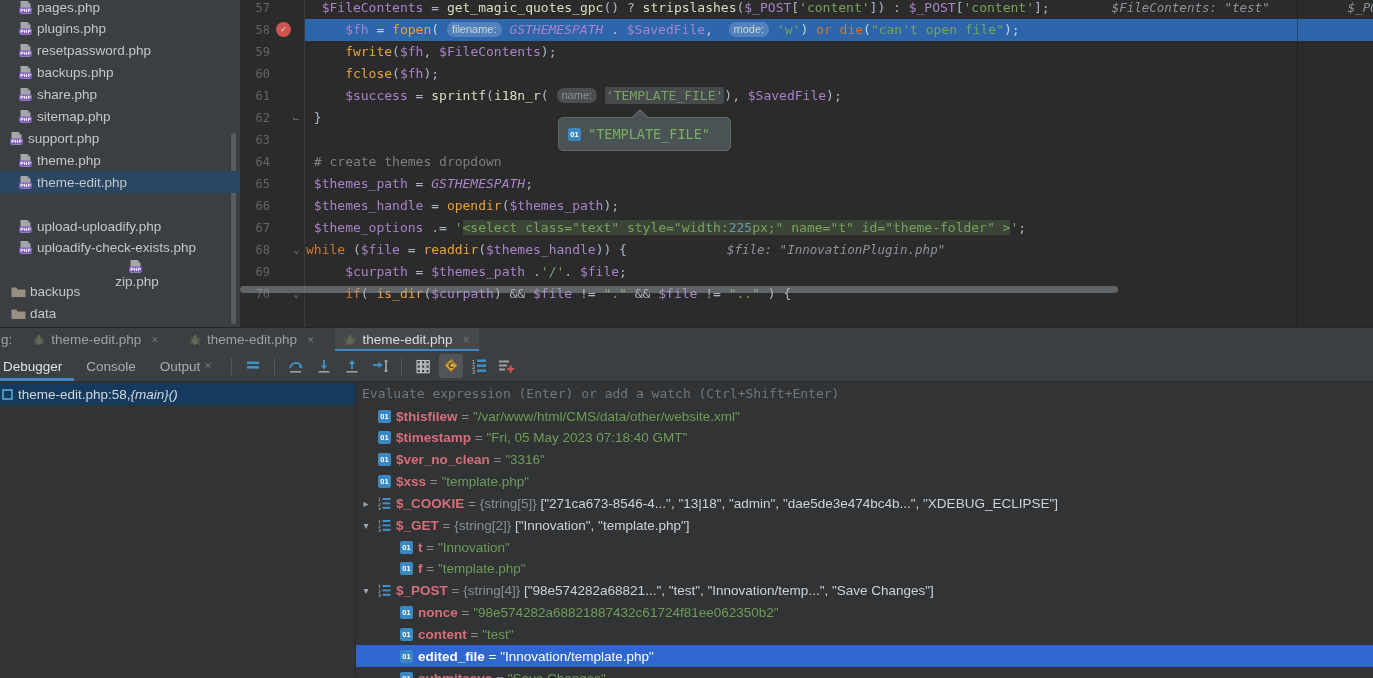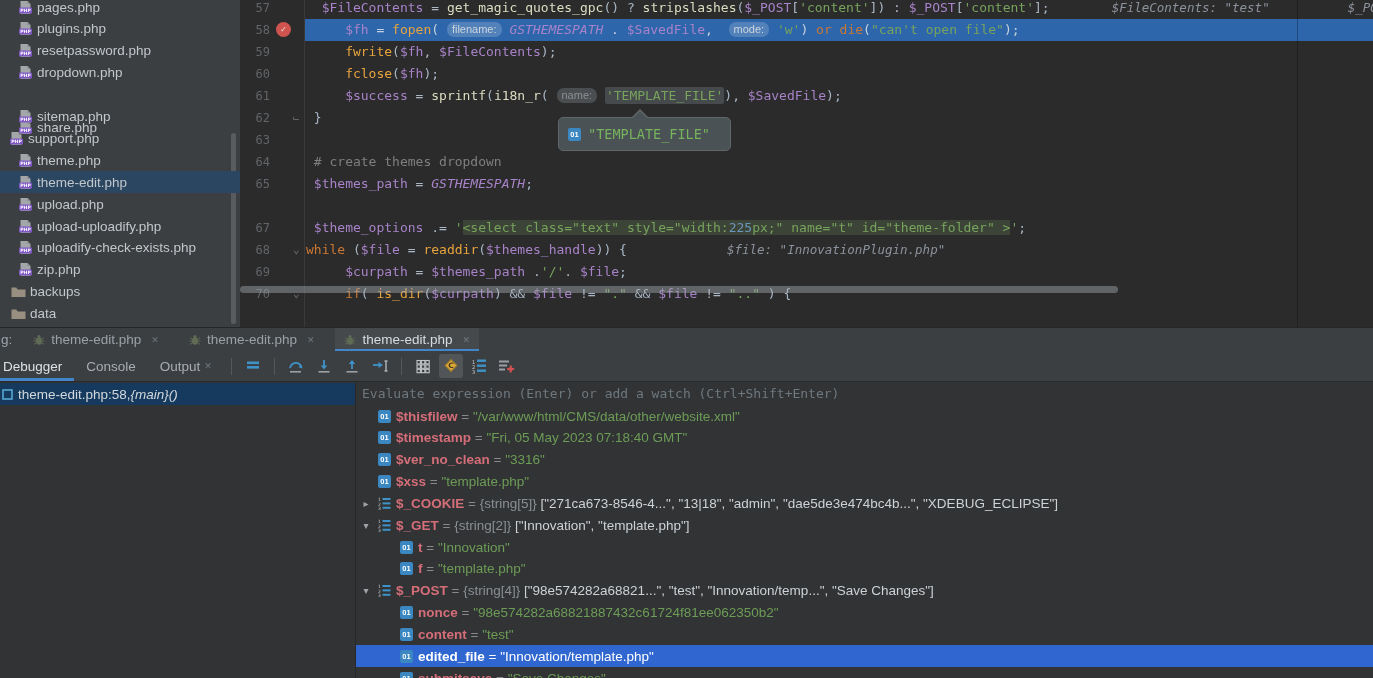--- a/index.html
+++ b/index.html
@@ -123,23 +123,23 @@
       </div>
       <div class="tree-row file" style="top: 61.7px;">
         <span class="ticon">
           <svg width="15" height="15" viewBox="0 0 15 15">
             <path d="M2.5 1h7l3 3v10h-10z" fill="#a3a7aa"></path>
             <path d="M9.5 1l3 3h-3z" fill="#85898c"></path>
             <rect x="1" y="7.4" width="13" height="6" rx="1" fill="#7e57c2"></rect>
             <text x="7.5" y="12.2" text-anchor="middle" font-size="4.6" font-weight="bold" fill="#fff" font-family="DejaVu Sans,sans-serif">PHP</text>
           </svg>
         </span>
-        <span>dropdown.php</span>
-      </div>
-      <div class="tree-row file" style="top: 83.6px; margin-top: 33px;">
+        <span>backups.php</span>
+      </div>
+      <div class="tree-row file" style="top: 83.6px;">
         <span class="ticon">
           <svg width="15" height="15" viewBox="0 0 15 15">
             <path d="M2.5 1h7l3 3v10h-10z" fill="#a3a7aa"></path>
             <path d="M9.5 1l3 3h-3z" fill="#85898c"></path>
             <rect x="1" y="7.4" width="13" height="6" rx="1" fill="#7e57c2"></rect>
             <text x="7.5" y="12.2" text-anchor="middle" font-size="4.6" font-weight="bold" fill="#fff" font-family="DejaVu Sans,sans-serif">PHP</text>
           </svg>
         </span>
         <span>share.php</span>
       </div>
@@ -180,31 +180,20 @@
         <span class="ticon">
           <svg width="15" height="15" viewBox="0 0 15 15">
             <path d="M2.5 1h7l3 3v10h-10z" fill="#a3a7aa"></path>
             <path d="M9.5 1l3 3h-3z" fill="#85898c"></path>
             <rect x="1" y="7.4" width="13" height="6" rx="1" fill="#7e57c2"></rect>
             <text x="7.5" y="12.2" text-anchor="middle" font-size="4.6" font-weight="bold" fill="#fff" font-family="DejaVu Sans,sans-serif">PHP</text>
           </svg>
         </span>
         <span>theme-edit.php</span>
       </div>
-      <div class="tree-row file" style="top: 193.1px;">
-        <span class="ticon">
-          <svg width="15" height="15" viewBox="0 0 15 15">
-            <path d="M2.5 1h7l3 3v10h-10z" fill="#a3a7aa"></path>
-            <path d="M9.5 1l3 3h-3z" fill="#85898c"></path>
-            <rect x="1" y="7.4" width="13" height="6" rx="1" fill="#7e57c2"></rect>
-            <text x="7.5" y="12.2" text-anchor="middle" font-size="4.6" font-weight="bold" fill="#fff" font-family="DejaVu Sans,sans-serif">PHP</text>
-          </svg>
-        </span>
-        <span>upload.php</span>
-      </div>
       <div class="tree-row file" style="top: 215px;">
         <span class="ticon">
           <svg width="15" height="15" viewBox="0 0 15 15">
             <path d="M2.5 1h7l3 3v10h-10z" fill="#a3a7aa"></path>
             <path d="M9.5 1l3 3h-3z" fill="#85898c"></path>
             <rect x="1" y="7.4" width="13" height="6" rx="1" fill="#7e57c2"></rect>
             <text x="7.5" y="12.2" text-anchor="middle" font-size="4.6" font-weight="bold" fill="#fff" font-family="DejaVu Sans,sans-serif">PHP</text>
           </svg>
         </span>
         <span>upload-uploadify.php</span>
@@ -213,21 +202,21 @@
         <span class="ticon">
           <svg width="15" height="15" viewBox="0 0 15 15">
             <path d="M2.5 1h7l3 3v10h-10z" fill="#a3a7aa"></path>
             <path d="M9.5 1l3 3h-3z" fill="#85898c"></path>
             <rect x="1" y="7.4" width="13" height="6" rx="1" fill="#7e57c2"></rect>
             <text x="7.5" y="12.2" text-anchor="middle" font-size="4.6" font-weight="bold" fill="#fff" font-family="DejaVu Sans,sans-serif">PHP</text>
           </svg>
         </span>
         <span>uploadify-check-exists.php</span>
       </div>
-      <div class="tree-row file" style="top: 258.8px;">
+      <div class="tree-row file" style="top: 258.8px; flex-direction: column;">
         <span class="ticon">
           <svg width="15" height="15" viewBox="0 0 15 15">
             <path d="M2.5 1h7l3 3v10h-10z" fill="#a3a7aa"></path>
             <path d="M9.5 1l3 3h-3z" fill="#85898c"></path>
             <rect x="1" y="7.4" width="13" height="6" rx="1" fill="#7e57c2"></rect>
             <text x="7.5" y="12.2" text-anchor="middle" font-size="4.6" font-weight="bold" fill="#fff" font-family="DejaVu Sans,sans-serif">PHP</text>
           </svg>
         </span>
         <span>zip.php</span>
       </div>
@@ -261,20 +250,21 @@
     </div>
   <div class="code-line" style="top: -3px;"><span class="lnum">57</span><span class="seg-p">  </span><span class="seg-v">$FileContents</span><span class="seg-p"> = </span><span class="seg-fb">get_magic_quotes_gpc</span><span class="seg-p">() ? </span><span class="seg-fb">stripslashes</span><span class="seg-p">(</span><span class="seg-v">$_POST</span><span class="seg-p">[</span><span class="seg-s">'content'</span><span class="seg-p">]) : </span><span class="seg-v">$_POST</span><span class="seg-p">[</span><span class="seg-s">'content'</span><span class="seg-p">];</span><span class="seg-dbg" style="margin-left: 62px;">$FileContents: "test"</span><span class="seg-dbg" style="margin-left: 78px;">$_POS</span></div>
       <div class="code-line exec" style="top: 19px;"><span class="lnum">58</span><span class="bp">✓</span><span class="seg-p">     </span><span class="seg-v">$fh</span><span class="seg-p"> = </span><span class="seg-f">fopen</span><span class="seg-p">( </span><span class="seg-badge">filename:</span><span class="seg-p"> </span><span class="seg-i">GSTHEMESPATH</span><span class="seg-p"> . </span><span class="seg-v">$SavedFile</span><span class="seg-p">,  </span><span class="seg-badge">mode:</span><span class="seg-p"> </span><span class="seg-s">'w'</span><span class="seg-p">) </span><span class="seg-k">or</span><span class="seg-p"> </span><span class="seg-k">die</span><span class="seg-p">(</span><span class="seg-s">"can't open file"</span><span class="seg-p">);</span></div>
       <div class="code-line" style="top: 41px;"><span class="lnum">59</span><span class="seg-p">     </span><span class="seg-f">fwrite</span><span class="seg-p">(</span><span class="seg-v">$fh</span><span class="seg-p">, </span><span class="seg-v">$FileContents</span><span class="seg-p">);</span></div>
       <div class="code-line" style="top: 63px;"><span class="lnum">60</span><span class="seg-p">     </span><span class="seg-f">fclose</span><span class="seg-p">(</span><span class="seg-v">$fh</span><span class="seg-p">);</span></div>
       <div class="code-line" style="top: 85px;"><span class="lnum">61</span><span class="seg-p">     </span><span class="seg-v">$success</span><span class="seg-p"> = </span><span class="seg-fb">sprintf</span><span class="seg-p">(</span><span class="seg-fb">i18n_r</span><span class="seg-p">( </span><span class="seg-badge">name:</span><span class="seg-p"> </span><span class="seg-hl">'TEMPLATE_FILE'</span><span class="seg-p">), </span><span class="seg-v">$SavedFile</span><span class="seg-p">);</span></div>
       <div class="code-line" style="top: 107px;"><span class="lnum">62</span><span class="fold" style="transform: scaleY(-1);">⌐</span><span class="seg-p"> }</span></div>
       <div class="code-line" style="top: 129px;"><span class="lnum">63</span></div>
       <div class="code-line" style="top: 151px;"><span class="lnum">64</span><span class="seg-p"> </span><span class="seg-c"># create themes dropdown</span></div>
       <div class="code-line" style="top: 173px;"><span class="lnum">65</span><span class="seg-p"> </span><span class="seg-v">$themes_path</span><span class="seg-p"> = </span><span class="seg-i">GSTHEMESPATH</span><span class="seg-p">;</span></div>
+      <div class="code-line" style="top: 195px;"><span class="lnum">66</span><span class="seg-p"> </span><span class="seg-v">$themes_handle</span><span class="seg-p"> = </span><span class="seg-f">opendir</span><span class="seg-p">(</span><span class="seg-v">$themes_path</span><span class="seg-p">);</span></div>
       <div class="code-line" style="top: 217px;"><span class="lnum">67</span><span class="seg-p"> </span><span class="seg-v">$theme_options</span><span class="seg-p"> .= </span><span class="seg-s">'</span><span class="seg-htm">&lt;select class="text" style="width:</span><span class="seg-htmn">225</span><span class="seg-htm">px;" name="t" id="theme-folder" &gt;</span><span class="seg-s">'</span><span class="seg-p">;</span></div>
       <div class="code-line" style="top: 239px;"><span class="lnum">68</span><span class="fold">⌄</span><span class="seg-k">while</span><span class="seg-p"> (</span><span class="seg-v">$file</span><span class="seg-p"> = </span><span class="seg-f">readdir</span><span class="seg-p">(</span><span class="seg-v">$themes_handle</span><span class="seg-p">)) {</span><span class="seg-dbg" style="margin-left: 100px;">$file: "InnovationPlugin.php"</span></div>
       <div class="code-line" style="top: 261px;"><span class="lnum">69</span><span class="seg-p">     </span><span class="seg-v">$curpath</span><span class="seg-p"> = </span><span class="seg-v">$themes_path</span><span class="seg-p"> .</span><span class="seg-s">'/'</span><span class="seg-p">. </span><span class="seg-v">$file</span><span class="seg-p">;</span></div>
       <div class="code-line" style="top: 283px;"><span class="lnum">70</span><span class="fold">⌄</span><span class="seg-p">     </span><span class="seg-k">if</span><span class="seg-p">( </span><span class="seg-f">is_dir</span><span class="seg-p">(</span><span class="seg-v">$curpath</span><span class="seg-p">) &amp;&amp; </span><span class="seg-v">$file</span><span class="seg-p"> != </span><span class="seg-s">"."</span><span class="seg-p"> &amp;&amp; </span><span class="seg-v">$file</span><span class="seg-p"> != </span><span class="seg-s">".."</span><span class="seg-p"> ) {</span></div>
     </div>
 
   <div class="tabstrip" id="tabstrip">
     <span class="tab-prefix">g:</span>
   <div class="etab">
         <span style="display: inline-flex;">

